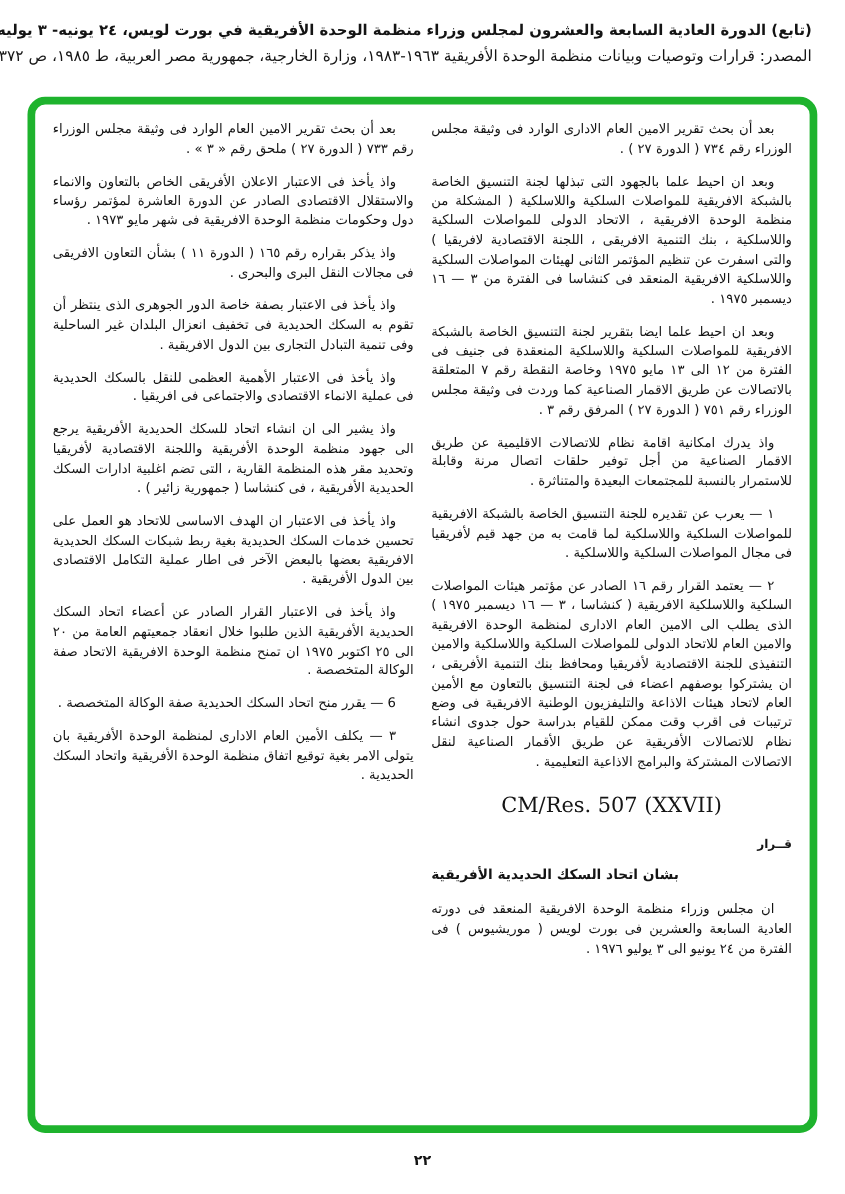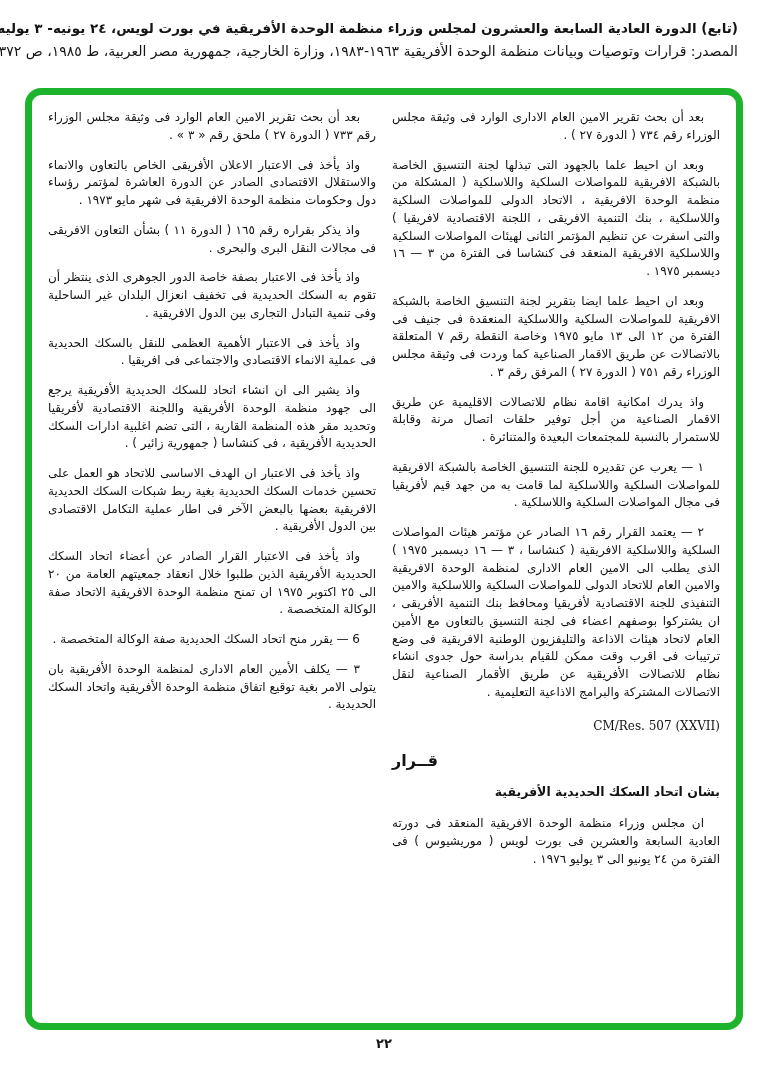--- a/index.html
+++ b/index.html
@@ -64,42 +64,42 @@
     line-height: 1.48;
   }
   .para {
     margin: 0 0 12px 0;
     text-indent: 16px;
   }
   .para b { font-weight: normal; }
   
   .res-ref {
     direction: ltr;
-    text-align: right;
+    text-align: center;
     font-family: "DejaVu Serif", serif;
-    font-size: 12px;
+    font-size: 19px;
     margin: 16px 0 4px 0;
     text-indent: 0;
   }
   .res-title {
-    text-align: left;
+    text-align: right;
     font-weight: bold;
-    font-size: 16px;
+    font-size: 11px;
     margin: 14px 0 10px 0;
   }
   .res-subtitle {
-    text-align: right;
+    text-align: left;
     font-weight: bold;
     font-size: 12.5px;
     margin: 0 0 14px 0;
   }
   
   .page-number {
     position: absolute;
-    bottom: 34px;
+    bottom: 22px;
     left: 0;
     right: 0;
     text-align: center;
     font-weight: bold;
     font-size: 13px;
   }
 </style>
 </head>
 <body>
 

